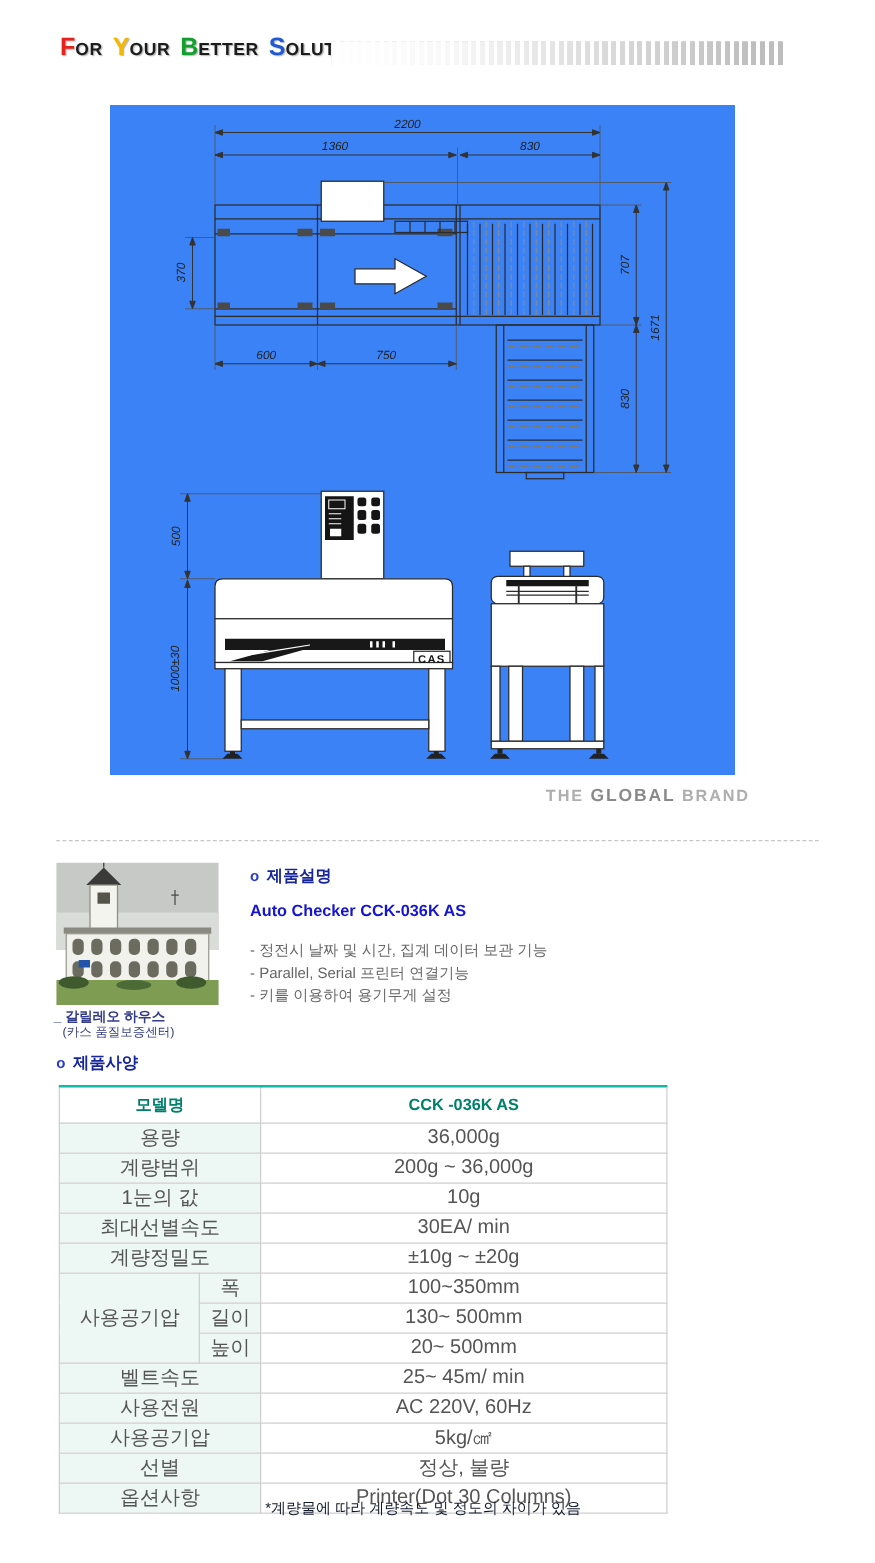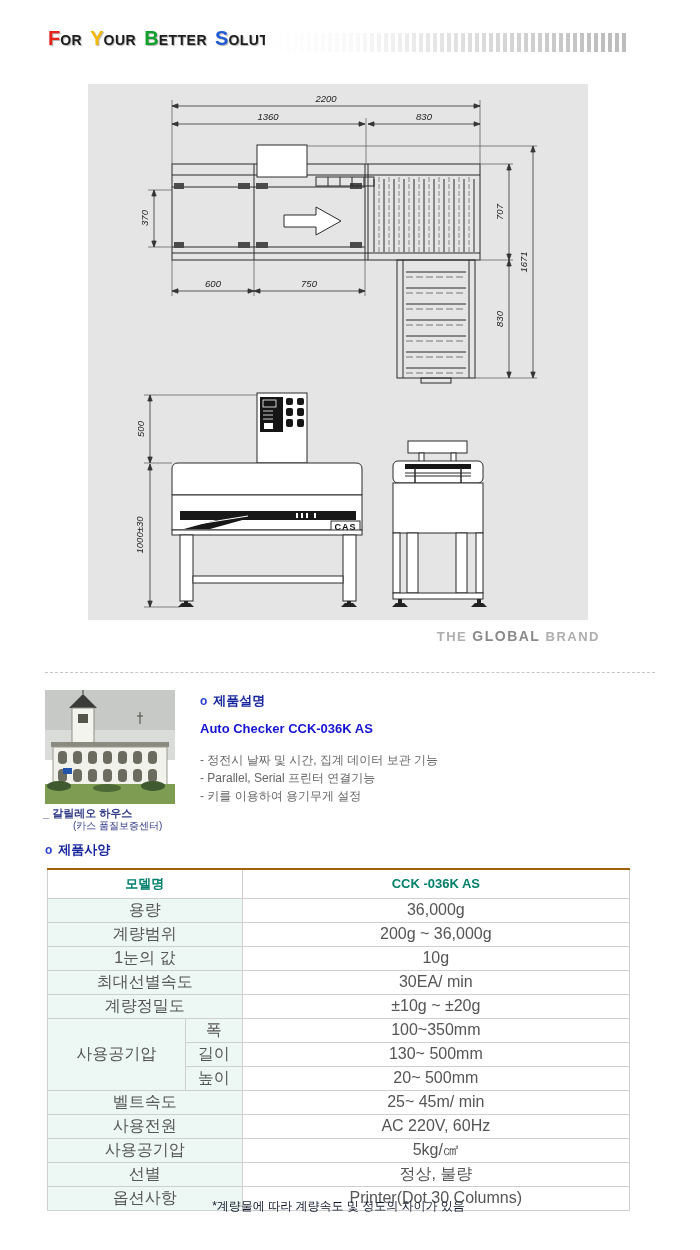--- a/index.html
+++ b/index.html
@@ -12,42 +12,42 @@
   .hdr .word { margin-right:8px; text-shadow:1px 1px 1px rgba(0,0,0,.30); }
   .hdr .big { font-size:20px; font-weight:bold; }
   .hdr .sm  { font-size:14px; font-weight:bold; color:#1c1c1c; letter-spacing:.5px; }
   .c-f { color:#e8221a; } .c-y { color:#f5b800; } .c-b { color:#12a02c; } .c-s { color:#1f5ad2; }
   .bars { position:absolute; left:265px; top:33px; width:363px; height:19px;
           background:repeating-linear-gradient(90deg,#bdbdbd 0,#bdbdbd 4px,#ffffff 4px,#ffffff 7px); }
   .bars::after { content:""; position:absolute; inset:0;
           background:linear-gradient(90deg,#ffffff 0%,rgba(255,255,255,.9) 25%,rgba(255,255,255,0) 95%); }
 
   
-  .panel { position:absolute; left:88px; top:84px; width:500px; height:536px; background:#e5e5e5; }
+  .panel { position:absolute; left:88px; top:84px; width:500px; height:536px; background:#3b82f6; }
   .dim-label { font-size:9.5px; font-style:italic; fill:#222; font-family:"Liberation Sans","DejaVu Sans",sans-serif; }
   .brandline { position:absolute; left:88px; top:628px; width:512px; text-align:right;
                font-size:13px; font-weight:bold; letter-spacing:1.5px; }
   .gb-light { color:#aeaeae; } .gb-dark { color:#8a8a8a; font-size:14px; }
 
   .dashsep { position:absolute; left:45px; top:672px; width:610px; border-top:1px dashed #c6c6c6; }
 
   
   .photo { position:absolute; left:45px; top:690px; width:130px; height:114px; }
   .cap1 { position:absolute; left:43px; top:806px; font-size:11px; font-weight:bold; color:#333c88; }
-  .cap2 { position:absolute; left:50px; top:819px; font-size:10px; color:#333c88;margin-left:23px; }
+  .cap2 { position:absolute; left:50px; top:819px; font-size:10px; color:#333c88; }
   .sec-head { font-size:13px; font-weight:bold; color:#16259e; }
   .bullet { color:#2b3ed0; font-weight:900; margin-right:6px; font-size:12px; }
   .desc-head { position:absolute; left:200px; top:692px; }
   .model-title { position:absolute; left:200px; top:721px; font-size:13px; font-weight:bold; color:#1414d2; }
   .features { position:absolute; left:200px; top:751px; font-size:12px; color:#666; line-height:18px; }
   .spec-head { position:absolute; left:45px; top:841px;text-align:right; }
 
   
-  .spec-table { position:absolute; left:47px; top:868px; width:583px; border-collapse:collapse;
-                border-top:2px solid #a16207; border-bottom:1px solid #9c9c9c; }
+  .spec-table { position:absolute; left:47px; top:868px; width:487px; border-collapse:collapse;
+                border-top:2px solid #14b8a6; border-bottom:1px solid #9c9c9c; }
   .spec-table th, .spec-table td { border:1px solid #cfcfcf; text-align:center; vertical-align:middle; }
   .spec-table th { height:29px; font-size:13px; font-weight:bold; color:#00806b; background:#fff; }
   .spec-table td { height:24px; font-size:16px; color:#555; background:#fff; }
   .spec-table td.lbl { background:#edf7f3; }
   .footnote { position:absolute; left:47px; top:1198px; width:583px; text-align:center; font-size:12px; color:#0f172a; }
 </style>
 </head>
 <body>
 
 <div class="page">

